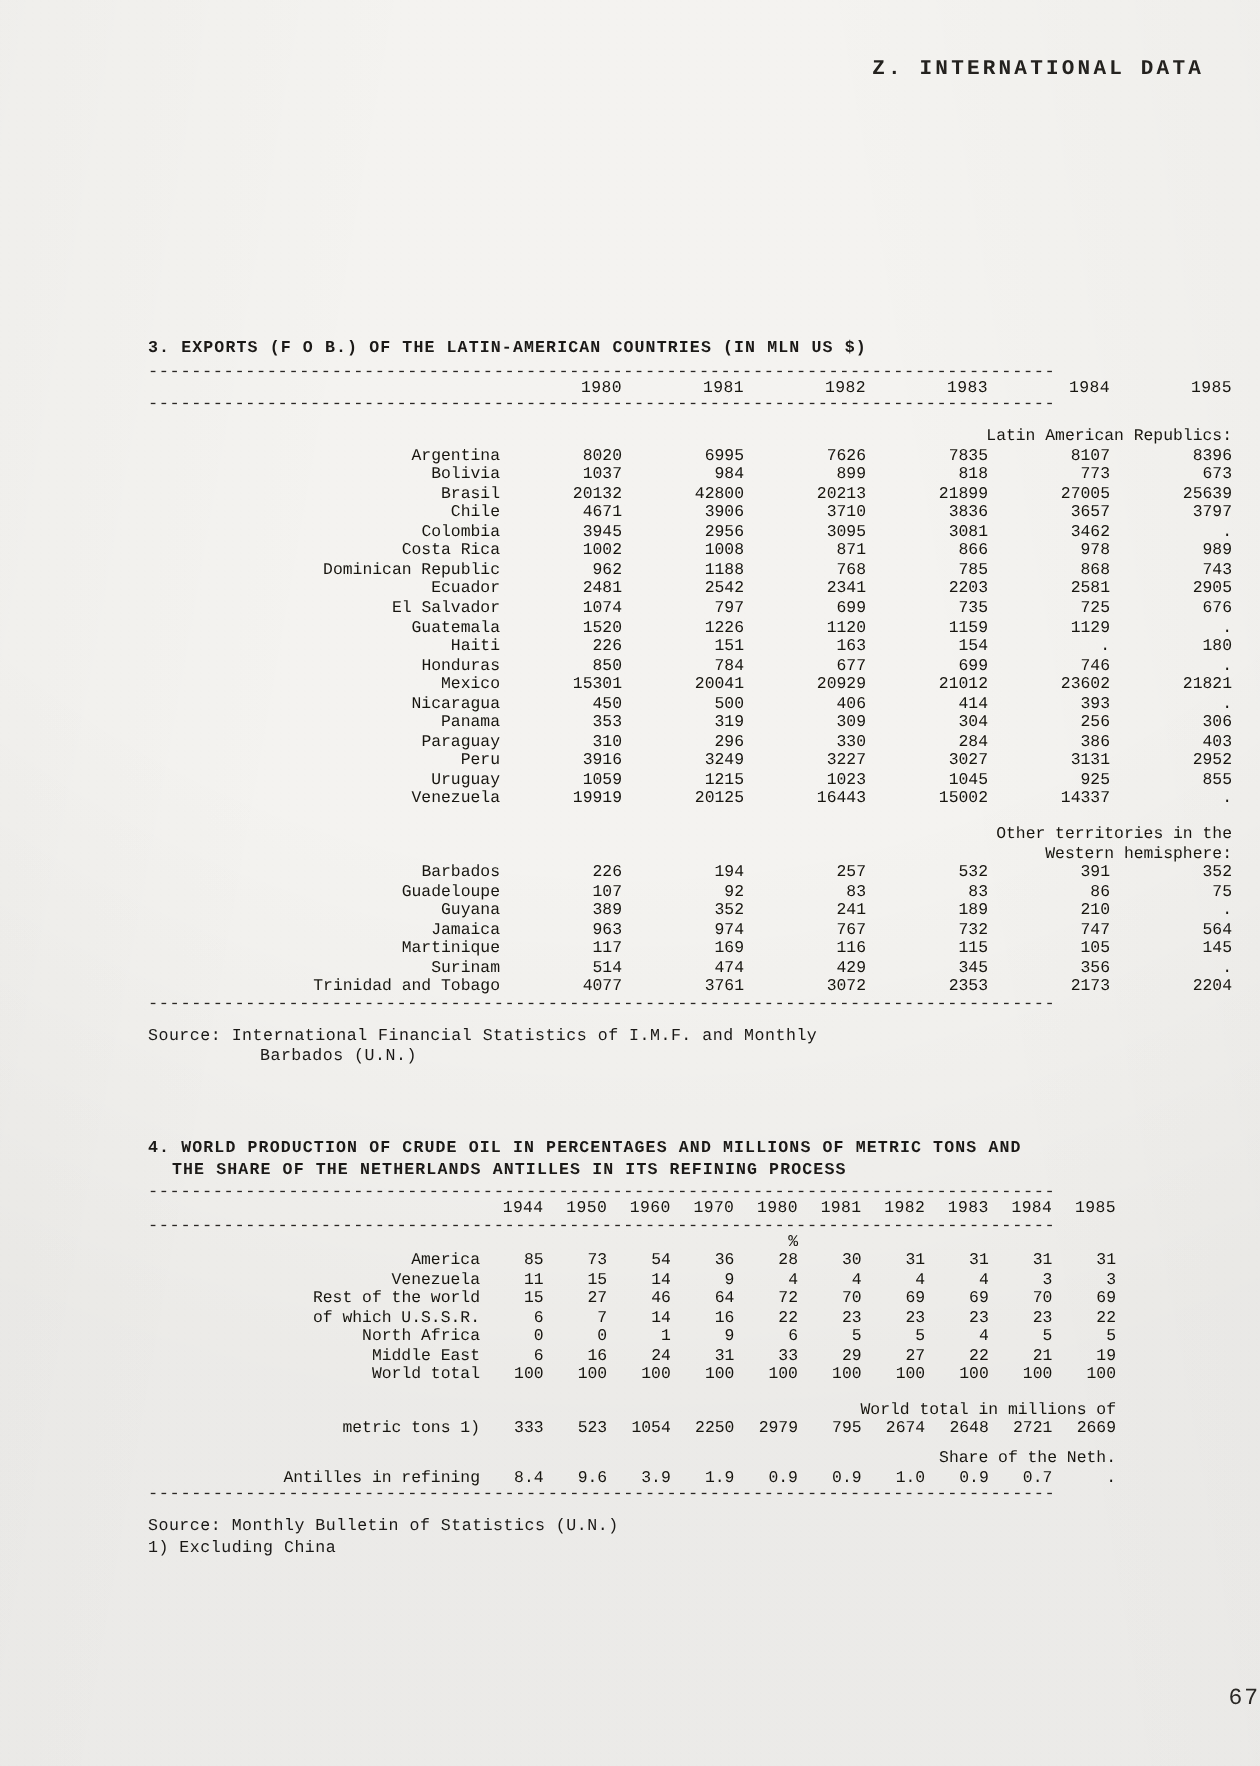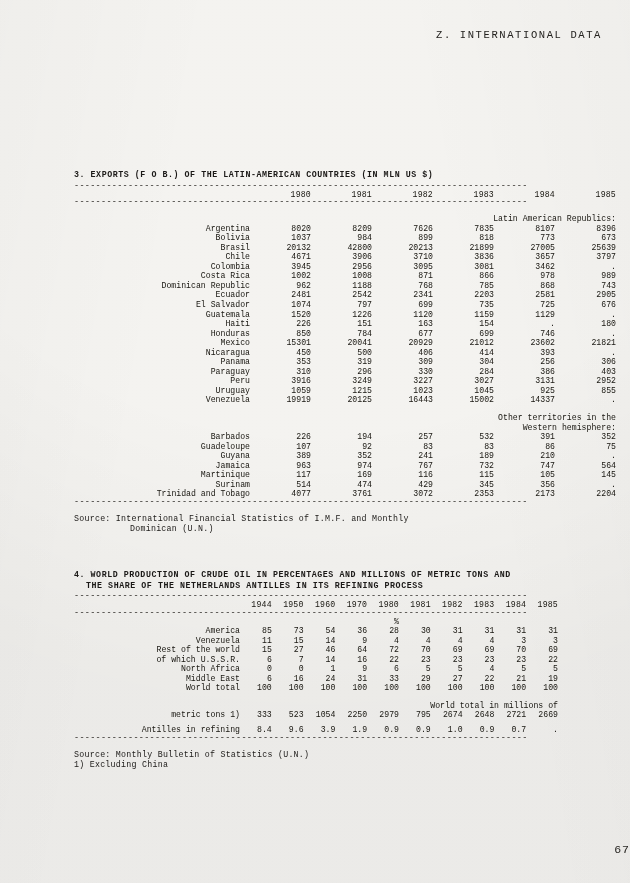--- a/index.html
+++ b/index.html
@@ -25,21 +25,21 @@
     position:absolute;inset:0;pointer-events:none;
     opacity:.35;
     background-image:
       repeating-linear-gradient(0deg, rgba(0,0,0,0.012) 0px, rgba(0,0,0,0) 1px, rgba(0,0,0,0) 3px),
       repeating-linear-gradient(90deg, rgba(0,0,0,0.010) 0px, rgba(0,0,0,0) 1px, rgba(0,0,0,0) 4px);
   }
   .content{position:absolute;inset:0;}
 
   .hdr{
     position:absolute;top:29px;right:28px;
-    font-size:10.5px;letter-spacing:1.6px;font-weight:400;
+    font-size:10.5px;letter-spacing:1.6px;font-weight:700;
     color:#24221f;white-space:nowrap;text-align:center;
   }
 
   .pagenum{
     position:absolute;left:0;right:0;top:843px;
     text-align:right;font-size:11.5px;letter-spacing:1px;color:#2a2825;
   }
 
   
   .block{position:absolute;left:74px;width:484px;}
@@ -141,21 +141,21 @@
       <tbody id="t3rows">
           <tr class="spacer">
             <td colspan="7"></td>
           </tr>
           <tr>
             <td class="lbl" colspan="7">Latin American Republics:</td>
           </tr>
           <tr>
             <td class="lbl">Argentina</td>
             <td class="num">8020</td>
-            <td class="num">8209</td>
+            <td class="num">6995</td>
             <td class="num">7626</td>
             <td class="num">7835</td>
             <td class="num">8107</td>
             <td class="num">8396</td>
           </tr>
           <tr>
             <td class="lbl">Bolivia</td>
             <td class="num">1037</td>
             <td class="num">984</td>
             <td class="num">899</td>
@@ -386,21 +386,21 @@
             <td class="num">3072</td>
             <td class="num">2353</td>
             <td class="num">2173</td>
             <td class="num">2204</td>
           </tr>
         </tbody>
     </table>
 
     <div class="rule"></div>
 
-    <div class="src"><span>Source: International Financial Statistics of I.M.F. and Monthly</span><span class="ind">Dominican (U.N.)</span></div>
+    <div class="src"><span>Source: International Financial Statistics of I.M.F. and Monthly</span><span class="ind">Barbados (U.N.)</span></div>
   </div>
 
   <div class="block blk4">
 
     <div class="tbl-title"><span>4. WORLD PRODUCTION OF CRUDE OIL IN PERCENTAGES AND MILLIONS OF METRIC TONS AND</span><span class="l2">THE SHARE OF THE NETHERLANDS ANTILLES IN ITS REFINING PROCESS</span></div>
 
     <div class="rule"></div>
 
     <table class="grid t4">
       <colgroup>
@@ -588,20 +588,23 @@
             <td class="num">795</td>
             <td class="num">2674</td>
             <td class="num">2648</td>
             <td class="num">2721</td>
             <td class="num">2669</td>
           </tr>
           <tr class="spacer2">
             <td colspan="11"></td>
           </tr>
           <tr>
+            <td class="lbl" colspan="11">Share of the Neth.</td>
+          </tr>
+          <tr>
             <td class="lbl">Antilles in refining</td>
             <td class="num">8.4</td>
             <td class="num">9.6</td>
             <td class="num">3.9</td>
             <td class="num">1.9</td>
             <td class="num">0.9</td>
             <td class="num">0.9</td>
             <td class="num">1.0</td>
             <td class="num">0.9</td>
             <td class="num">0.7</td>

